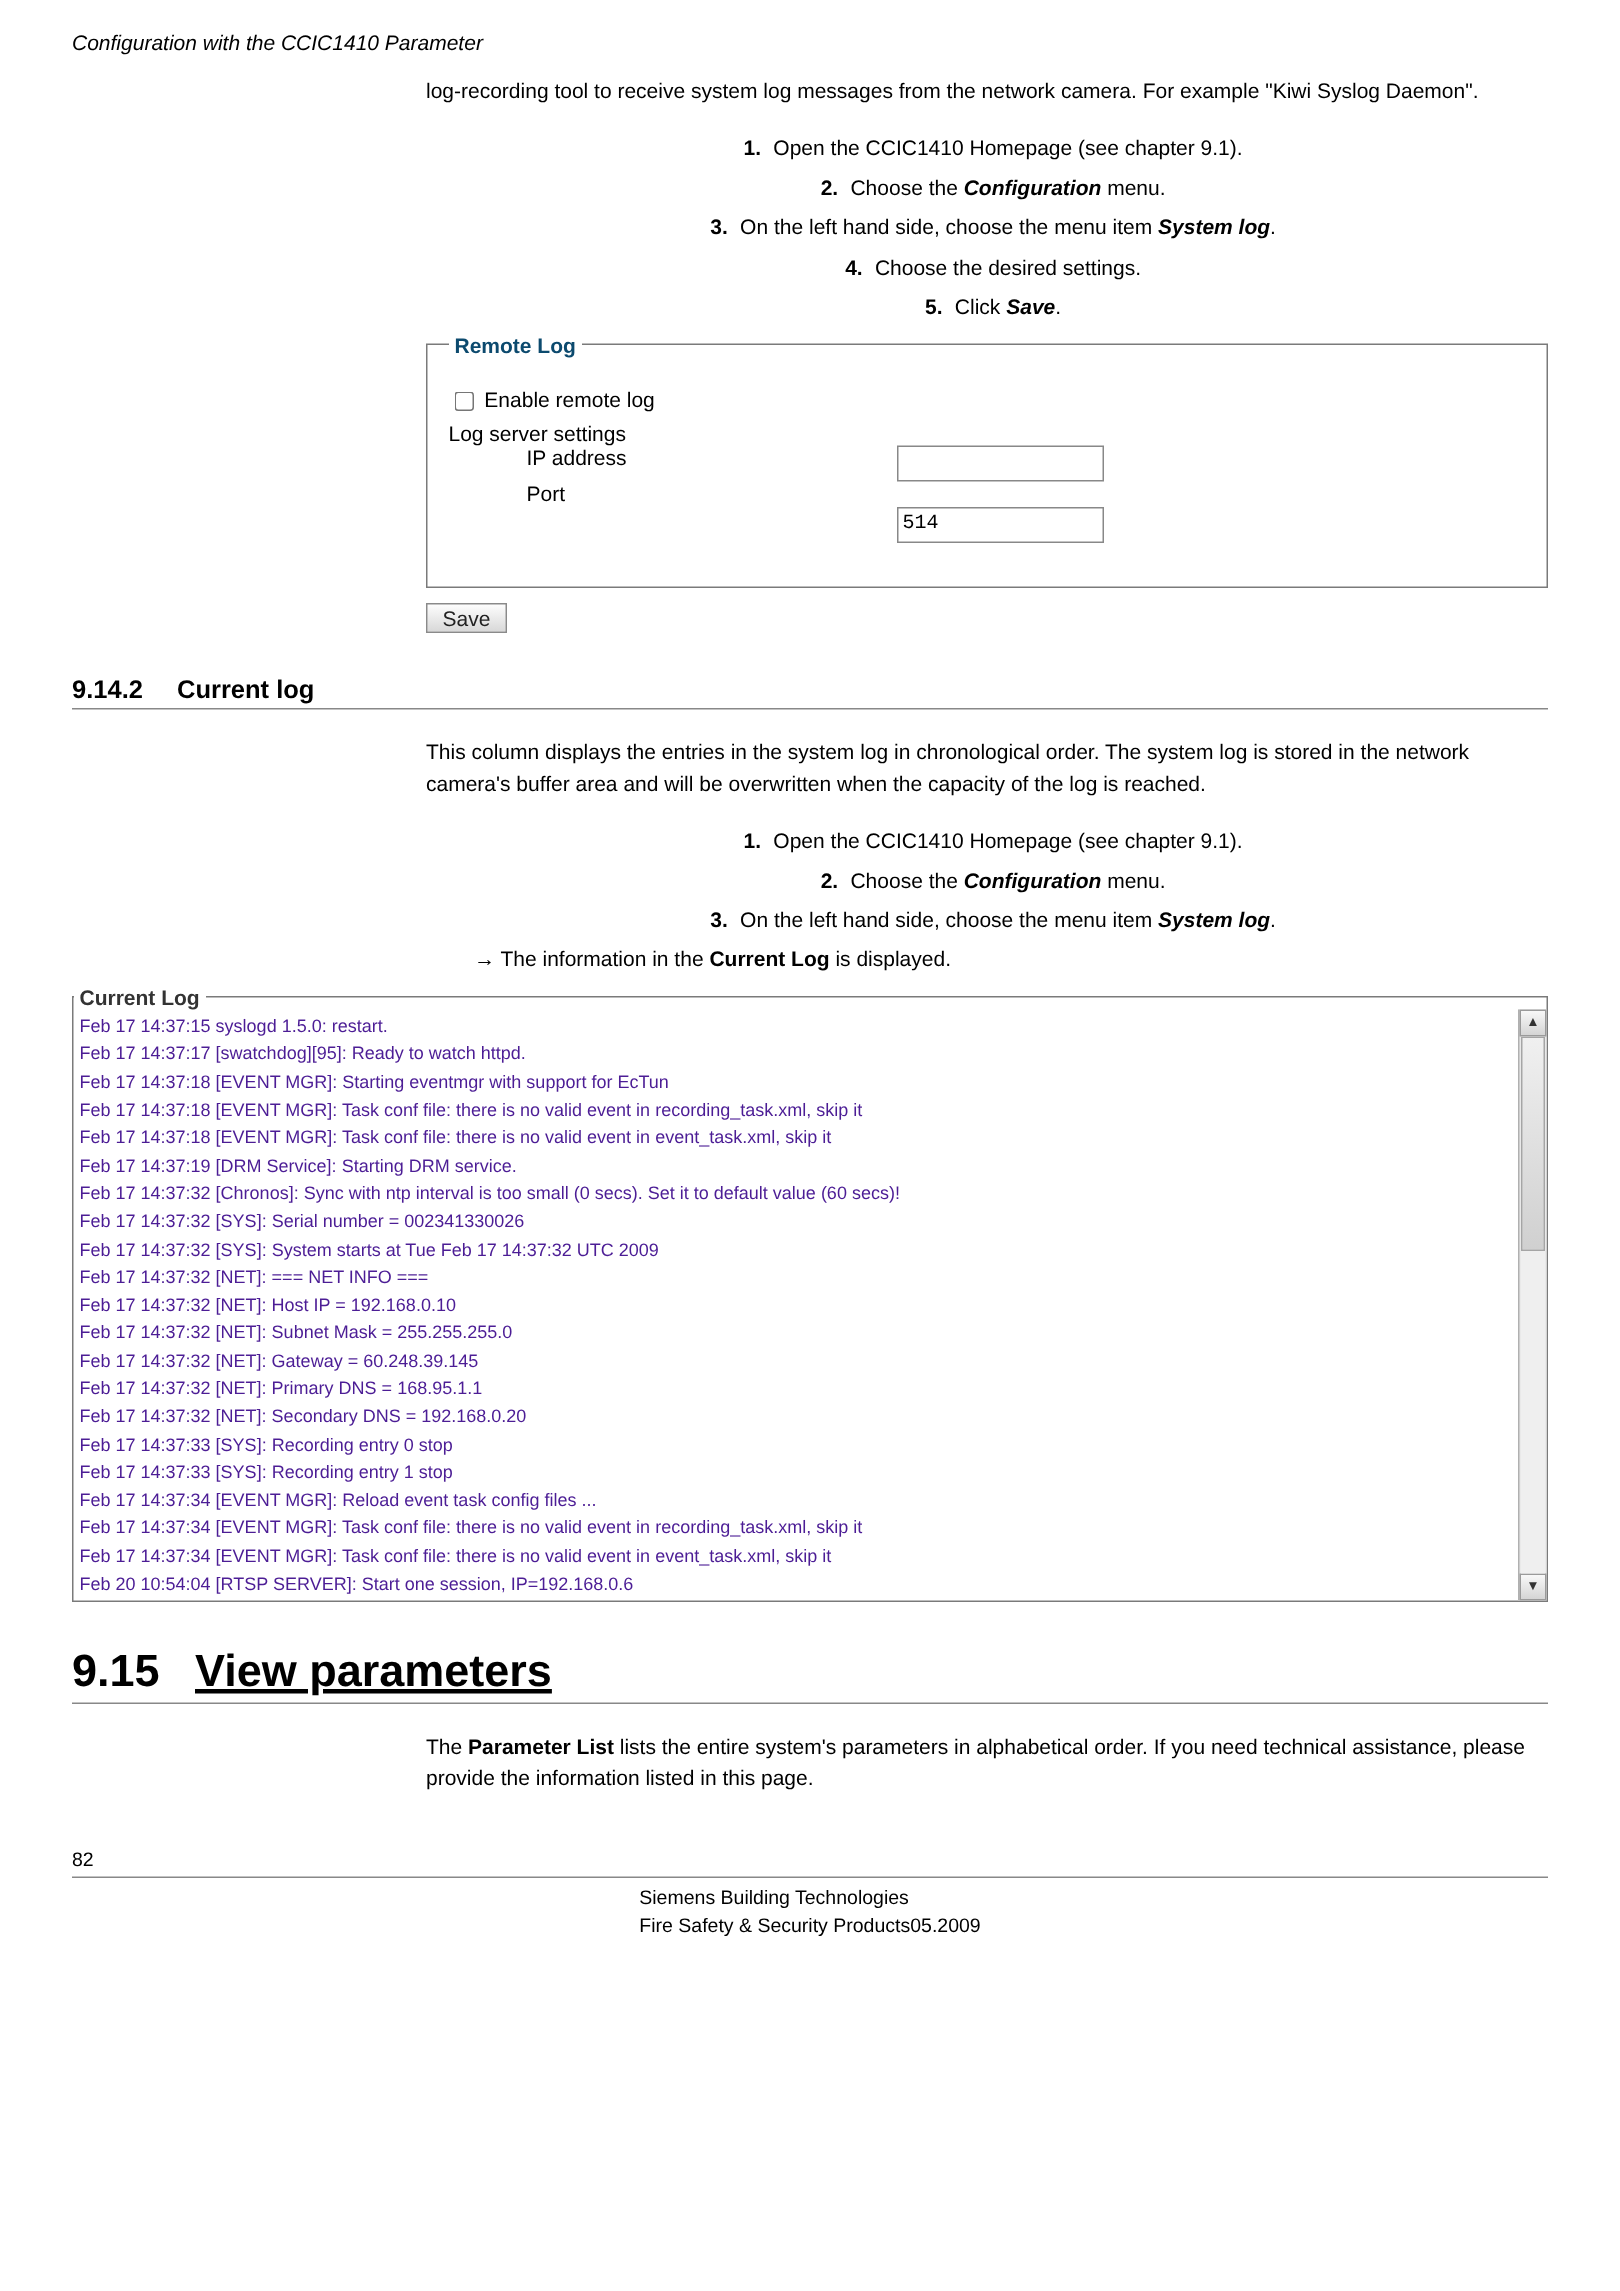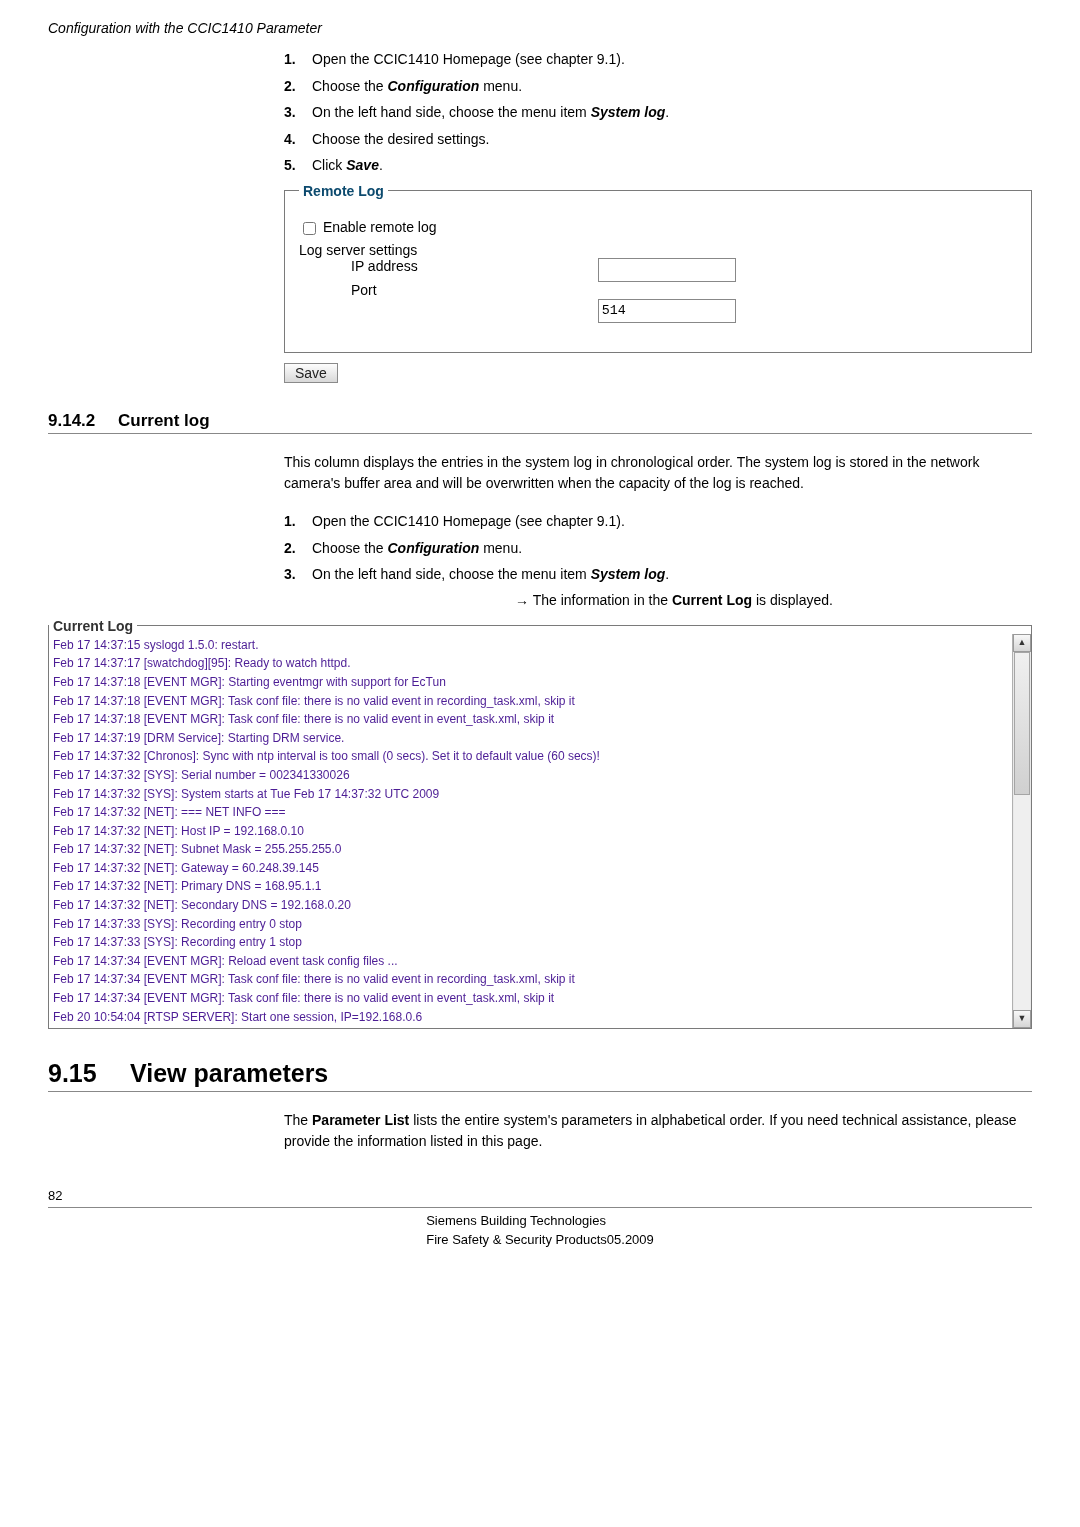--- a/index.html
+++ b/index.html
@@ -11,21 +11,21 @@
     padding: 0;
     width: 1080px;
     box-sizing: border-box;
   }
   .page {
     padding: 20px 48px 0 48px;
   }
   .header-area { margin-bottom: 14px; }
   .header-title { font-style: italic; font-size: 14px; }
   .intro-indent { margin-left: 236px; margin-bottom: 18px; line-height: 1.5; }
-  ol.steps { list-style: none; margin: 0 0 6px 236px; padding: 0; }
+  ol.steps { list-style: none; margin: 0 0 6px 236px; padding: 0; text-align: center; }
   ol.steps li { margin-bottom: 7px; line-height: 1.4; }
   ol.steps .num { font-weight: bold; display: inline-block; width: 28px; }
   .fieldset-wrapper { margin-left: 236px; margin-top: 0; }
   fieldset.remote {
     border: 1px solid #7a7a7a;
     padding: 12px 14px 12px 14px;
     margin: 0 0 6px 0;
     font-size: 14px;
   }
   fieldset.remote legend {
@@ -63,21 +63,21 @@
     font-size: 17px;
     margin: 28px 0 2px 0;
     display: flex;
   }
   .section-num { width: 70px; flex: 0 0 70px; }
   hr.sep { border: none; border-top: 1px solid #888; margin: 2px 0 18px 0; }
   hr.sep-light { border: none; border-top: 1px solid #888; margin: 2px 0 18px 0; }
 
   .para-indent { margin-left: 236px; line-height: 1.5; margin-bottom: 18px; }
 
-  .arrow-line { margin-left: 268px; margin-top: 2px; margin-bottom: 10px; text-align: center; }
+  .arrow-line { margin-left: 268px; margin-top: 2px; margin-bottom: 10px; }
   .arrow-sym { font-family: Arial; }
 
   fieldset.curlog {
     border: 1px solid #7a7a7a;
     padding: 0;
     margin: 0;
   }
   fieldset.curlog legend {
     font-weight: bold;
     color: #333;
@@ -109,23 +109,24 @@
     border: 1px solid #9a9a9a;
     font-size: 9px;
     line-height: 14px;
     text-align: center;
     color: #333;
   }
   .scroll-track { flex: 1; width: 16px; background: #efefef; position: relative; }
   .scroll-thumb { position: absolute; left:0; right:0; height: 40%; top:0; background: linear-gradient(#f0f0f0,#d0d0d0); border:1px solid #a5a5a5; box-sizing: border-box; }
 
   h2.big {
-    font-size: 25px;
+    font-size: 30px;
     font-weight: bold;
     margin: 30px 0 3px 0;
+    text-decoration: underline;
   }
   h2.big .hnum { display: inline-block; width: 82px; }
   .para-indent2 { margin-left: 236px; line-height: 1.5; margin-top: 16px; }
 
   .footer-wrap {
     margin-top: 36px;
   }
   .pagenum { font-size: 13px; margin-bottom: 4px; }
   .footer-line { border: none; border-top: 1px solid #888; margin: 0 0 4px 0; }
   .footer-row { display: flex; justify-content: center; font-size: 13px; }
@@ -133,20 +134,21 @@
 </style>
 </head>
 <body>
 
 <div class="page">
 
   <div class="header-area">
     <span class="header-title">Configuration with the CCIC1410 Parameter</span>
   </div>
 
+  <div class="intro-indent">log-recording tool to receive system log messages from the network camera. For example "Kiwi Syslog Daemon".</div>
 
   <ol class="steps" id="steps1">
       <li><span class="num">1.</span><span>Open the CCIC1410 Homepage (see chapter 9.1).</span></li>
       <li><span class="num">2.</span><span>Choose the </span><span style="font-weight: bold; font-style: italic;">Configuration</span><span> menu.</span></li>
       <li><span class="num">3.</span><span>On the left hand side, choose the menu item </span><span style="font-weight: bold; font-style: italic;">System log</span><span>.</span></li>
       <li><span class="num">4.</span><span>Choose the desired settings.</span></li>
       <li><span class="num">5.</span><span>Click </span><span style="font-weight: bold; font-style: italic;">Save</span><span>.</span></li>
     </ol>
 
   <div class="fieldset-wrapper">

